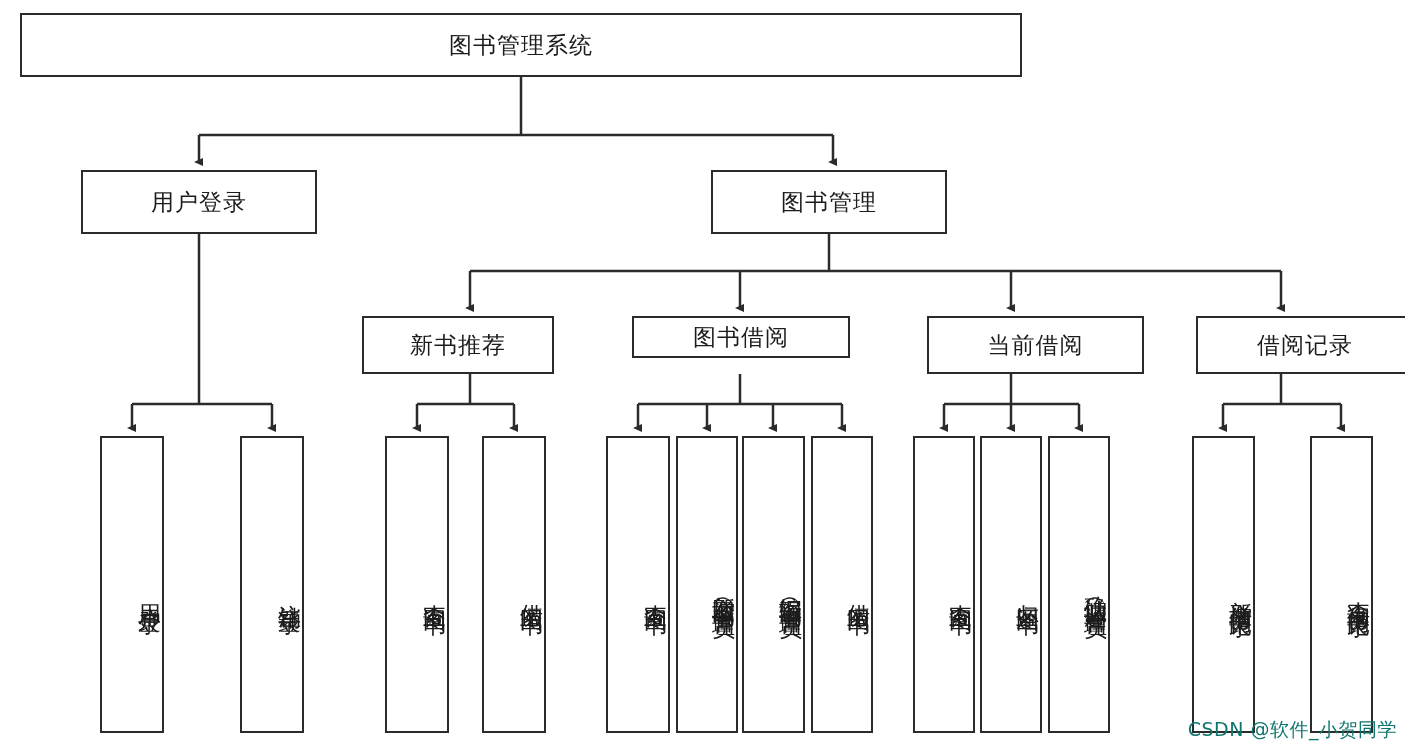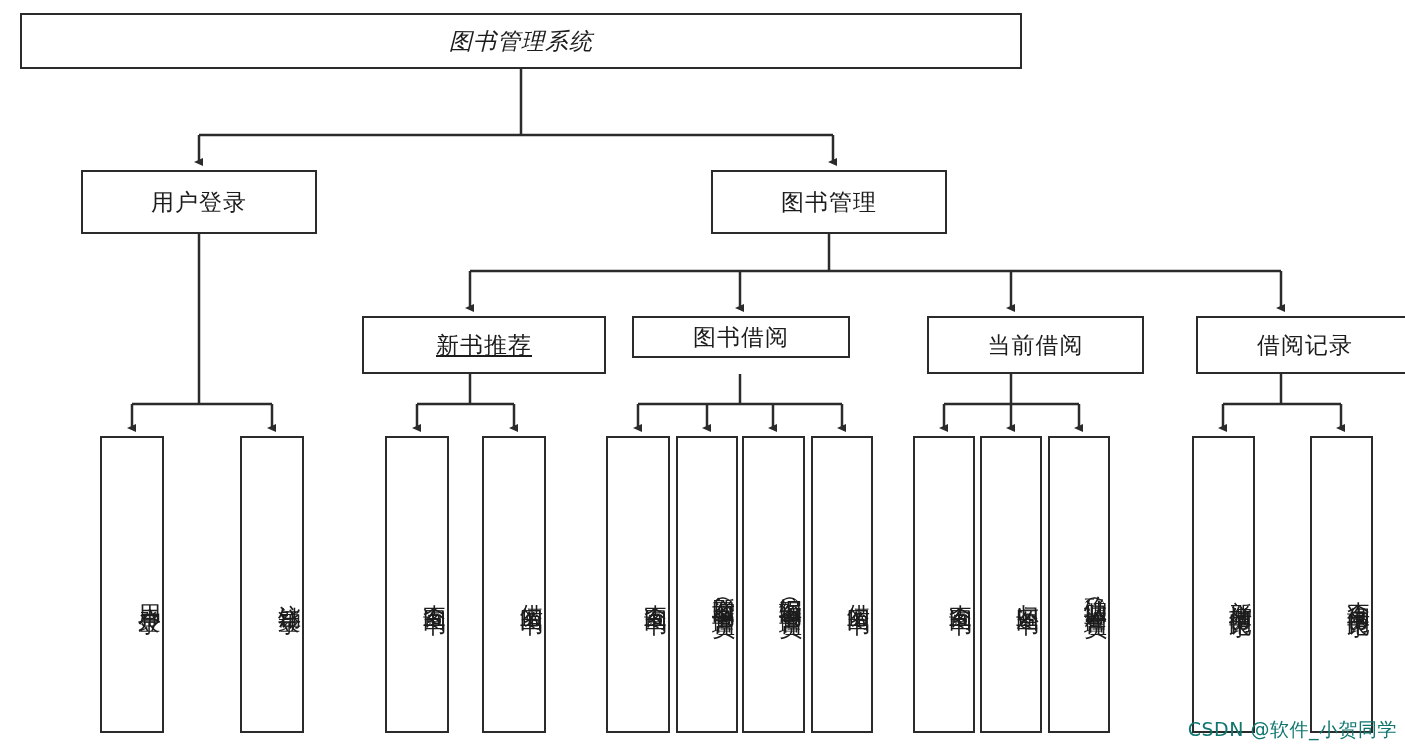--- a/index.html
+++ b/index.html
@@ -112,32 +112,32 @@
       <path d="M1011,404 L1011,428" marker-end="url(#arrow)"></path>
       <path d="M1079,404 L1079,428" marker-end="url(#arrow)"></path>
 
       <path d="M1281,374 L1281,404"></path>
       <path d="M1223,404 L1341,404"></path>
       <path d="M1223,404 L1223,428" marker-end="url(#arrow)"></path>
       <path d="M1341,404 L1341,428" marker-end="url(#arrow)"></path>
     </g>
   </svg>
 
-  <div class="node horiz" style="left:20px; top:13px; width:1002px; height:56px;font-style:italic;">
+  <div class="node horiz" style="left:20px; top:13px; width:1002px; height:64px;">
     <span>图书管理系统</span>
   </div>
 
   <div class="node horiz" style="left:81px; top:170px; width:236px; height:64px;">
     <span>用户登录</span>
   </div>
   <div class="node horiz" style="left:711px; top:170px; width:236px; height:64px;">
     <span>图书管理</span>
   </div>
 
-  <div class="node horiz" style="left:362px; top:316px; width:244px; height:58px;text-decoration:underline;">
+  <div class="node horiz" style="left:362px; top:316px; width:192px; height:58px;">
     <span>新书推荐</span>
   </div>
   <div class="node horiz" style="left:632px; top:316px; width:218px; height:42px;">
     <span>图书借阅</span>
   </div>
   <div class="node horiz" style="left:903px; top:316px; width:217px; height:58px;margin-left:24px;">
     <span>当前借阅</span>
   </div>
   <div class="node horiz" style="left:1172px; top:316px; width:218px; height:58px;margin-left:24px;">
     <span>借阅记录</span>

